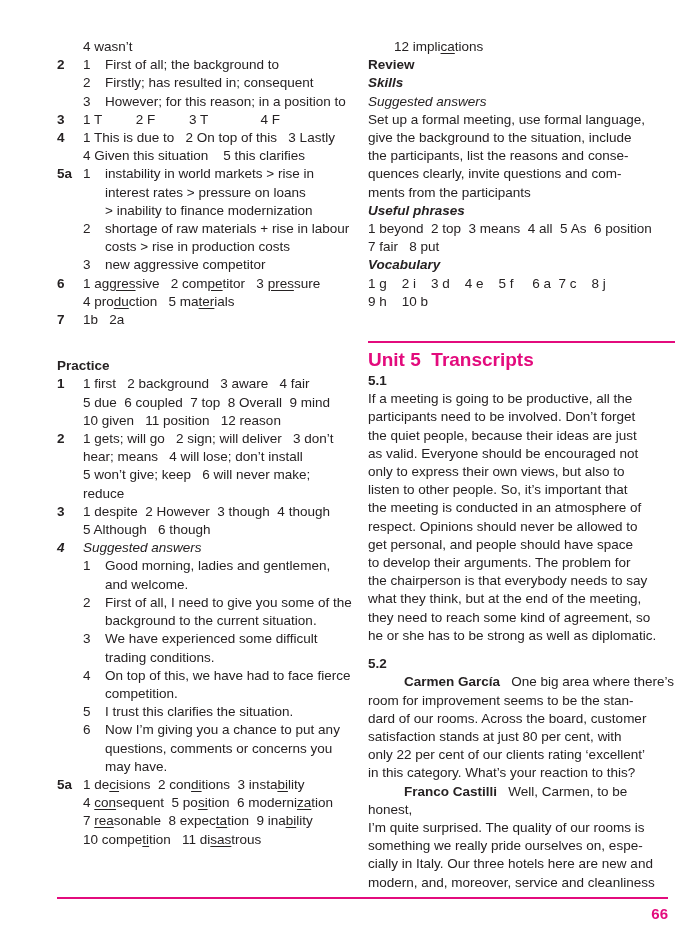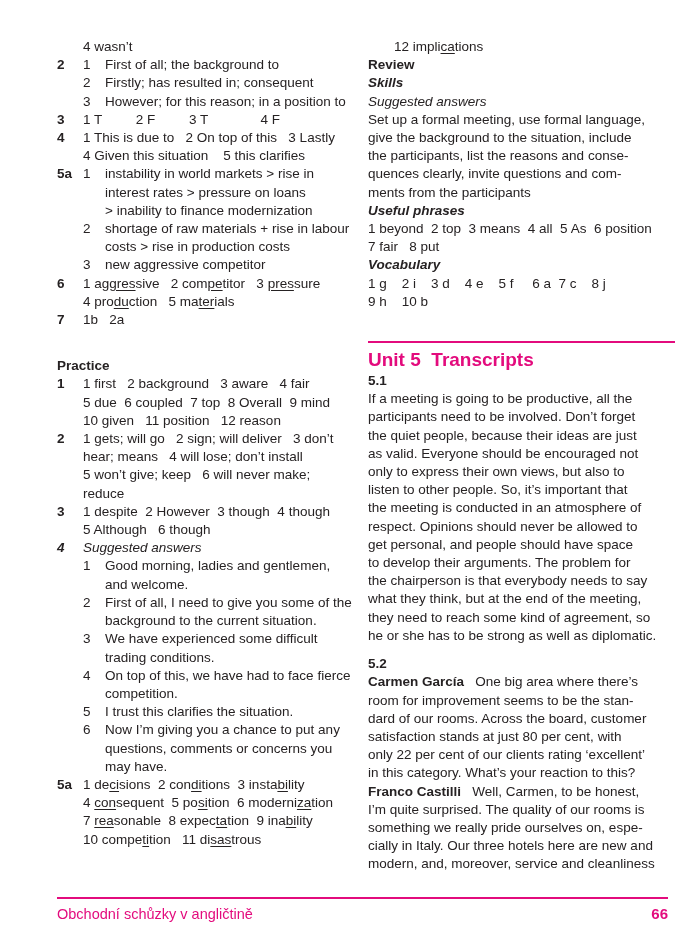--- a/index.html
+++ b/index.html
@@ -10,28 +10,27 @@
   .col-right{left:368px;width:307px;}
   .row{position:relative;min-height:18.2px;}
   .num{position:absolute;left:0;font-weight:bold;}
   .sub{position:absolute;left:26px;}
   .bold{font-weight:bold;}
   .italic{font-style:italic;}
   .bolditalic{font-weight:bold;font-style:italic;}
   .unit{color:var(--pink);font-weight:bold;font-size:19px;line-height:24px;}
   .rule{border-top:2.5px solid var(--pink);height:0;margin-top:30px;margin-bottom:5px;}
   u{text-underline-offset:2px;}
-  strong{font-weight:bold;}
+  strong{font-weight:bold;margin-left:36px;}
   .footer-line{position:absolute;left:57px;width:611px;top:897px;border-top:2px solid var(--pink);}
   .footer-title{position:absolute;left:57px;top:906px;font-size:14.5px;color:var(--pink);}
   .footer-page{position:absolute;right:32px;top:905px;font-size:15px;font-weight:bold;color:var(--pink);}
 </style>
 </head>
 <body>
 
 <div class="page">
   <div class="col col-left" id="col-left"><div class="row" style="padding-left: 26px;"><span class="txt">4 wasn’t</span></div><div class="row" style="padding-left: 48px;"><span class="num">2</span><span class="sub">1</span><span class="txt">First of all; the background to</span></div><div class="row" style="padding-left: 48px;"><span class="sub">2</span><span class="txt">Firstly; has resulted in; consequent</span></div><div class="row" style="padding-left: 48px;"><span class="sub">3</span><span class="txt">However; for this reason; in a position to</span></div><div class="row" style="padding-left: 26px;"><span class="num">3</span><span class="txt">1 T         2 F         3 T              4 F</span></div><div class="row" style="padding-left: 26px;"><span class="num">4</span><span class="txt">1 This is due to   2 On top of this   3 Lastly</span></div><div class="row" style="padding-left: 26px;"><span class="txt">4 Given this situation    5 this clarifies</span></div><div class="row" style="padding-left: 48px;"><span class="num">5a</span><span class="sub">1</span><span class="txt">instability in world markets &gt; rise in</span></div><div class="row" style="padding-left: 48px;"><span class="txt">interest rates &gt; pressure on loans</span></div><div class="row" style="padding-left: 48px;"><span class="txt">&gt; inability to finance modernization</span></div><div class="row" style="padding-left: 48px;"><span class="sub">2</span><span class="txt">shortage of raw materials + rise in labour</span></div><div class="row" style="padding-left: 48px;"><span class="txt">costs &gt; rise in production costs</span></div><div class="row" style="padding-left: 48px;"><span class="sub">3</span><span class="txt">new aggressive competitor</span></div><div class="row" style="padding-left: 26px;"><span class="num">6</span><span class="txt">1 ag<u>gres</u>sive   2 com<u>pe</u>titor   3 <u>pres</u>sure</span></div><div class="row" style="padding-left: 26px;"><span class="txt">4 pro<u>du</u>ction   5 ma<u>ter</u>ials</span></div><div class="row" style="padding-left: 26px;"><span class="num">7</span><span class="txt">1b   2a</span></div><div class="row bold" style="padding-left: 0px; margin-top: 28px;"><span class="txt">Practice</span></div><div class="row" style="padding-left: 26px;"><span class="num">1</span><span class="txt">1 first   2 background   3 aware   4 fair</span></div><div class="row" style="padding-left: 26px;"><span class="txt">5 due  6 coupled  7 top  8 Overall  9 mind</span></div><div class="row" style="padding-left: 26px;"><span class="txt">10 given   11 position   12 reason</span></div><div class="row" style="padding-left: 26px;"><span class="num">2</span><span class="txt">1 gets; will go   2 sign; will deliver   3 don’t</span></div><div class="row" style="padding-left: 26px;"><span class="txt">hear; means   4 will lose; don’t install</span></div><div class="row" style="padding-left: 26px;"><span class="txt">5 won’t give; keep   6 will never make;</span></div><div class="row" style="padding-left: 26px;"><span class="txt">reduce</span></div><div class="row" style="padding-left: 26px;"><span class="num">3</span><span class="txt">1 despite  2 However  3 though  4 though</span></div><div class="row" style="padding-left: 26px;"><span class="txt">5 Although   6 though</span></div><div class="row italic" style="padding-left: 26px;"><span class="num">4</span><span class="txt">Suggested answers</span></div><div class="row" style="padding-left: 48px;"><span class="sub">1</span><span class="txt">Good morning, ladies and gentlemen,</span></div><div class="row" style="padding-left: 48px;"><span class="txt">and welcome.</span></div><div class="row" style="padding-left: 48px;"><span class="sub">2</span><span class="txt">First of all, I need to give you some of the</span></div><div class="row" style="padding-left: 48px;"><span class="txt">background to the current situation.</span></div><div class="row" style="padding-left: 48px;"><span class="sub">3</span><span class="txt">We have experienced some difficult</span></div><div class="row" style="padding-left: 48px;"><span class="txt">trading conditions.</span></div><div class="row" style="padding-left: 48px;"><span class="sub">4</span><span class="txt">On top of this, we have had to face fierce</span></div><div class="row" style="padding-left: 48px;"><span class="txt">competition.</span></div><div class="row" style="padding-left: 48px;"><span class="sub">5</span><span class="txt">I trust this clarifies the situation.</span></div><div class="row" style="padding-left: 48px;"><span class="sub">6</span><span class="txt">Now I’m giving you a chance to put any</span></div><div class="row" style="padding-left: 48px;"><span class="txt">questions, comments or concerns you</span></div><div class="row" style="padding-left: 48px;"><span class="txt">may have.</span></div><div class="row" style="padding-left: 26px;"><span class="num">5a</span><span class="txt">1 de<u>ci</u>sions  2 con<u>di</u>tions  3 insta<u>bi</u>lity</span></div><div class="row" style="padding-left: 26px;"><span class="txt">4 <u>con</u>sequent  5 po<u>si</u>tion  6 moderni<u>za</u>tion</span></div><div class="row" style="padding-left: 26px;"><span class="txt">7 <u>rea</u>sonable  8 expec<u>ta</u>tion  9 ina<u>bi</u>lity</span></div><div class="row" style="padding-left: 26px;"><span class="txt">10 compe<u>ti</u>tion   11 di<u>sas</u>trous</span></div></div>
   <div class="col col-right" id="col-right"><div class="row" style="padding-left: 26px;"><span class="txt">12 impli<u>ca</u>tions</span></div><div class="row bold" style="padding-left: 0px;"><span class="txt">Review</span></div><div class="row bolditalic" style="padding-left: 0px;"><span class="txt">Skills</span></div><div class="row italic" style="padding-left: 0px;"><span class="txt">Suggested answers</span></div><div class="row" style="padding-left: 0px;"><span class="txt">Set up a formal meeting, use formal language,</span></div><div class="row" style="padding-left: 0px;"><span class="txt">give the background to the situation, include</span></div><div class="row" style="padding-left: 0px;"><span class="txt">the participants, list the reasons and conse-</span></div><div class="row" style="padding-left: 0px;"><span class="txt">quences clearly, invite questions and com-</span></div><div class="row" style="padding-left: 0px;"><span class="txt">ments from the participants</span></div><div class="row bolditalic" style="padding-left: 0px;"><span class="txt">Useful phrases</span></div><div class="row" style="padding-left: 0px;"><span class="txt">1 beyond  2 top  3 means  4 all  5 As  6 position</span></div><div class="row" style="padding-left: 0px;"><span class="txt">7 fair   8 put</span></div><div class="row bolditalic" style="padding-left: 0px;"><span class="txt">Vocabulary</span></div><div class="row" style="padding-left: 0px;"><span class="txt">1 g    2 i    3 d    4 e    5 f     6 a  7 c    8 j</span></div><div class="row" style="padding-left: 0px;"><span class="txt">9 h    10 b</span></div><div class="rule"></div><div class="row unit" style="padding-left: 0px;"><span class="txt">Unit 5  Transcripts</span></div><div class="row bold" style="padding-left: 0px;"><span class="txt">5.1</span></div><div class="row" style="padding-left: 0px;"><span class="txt">If a meeting is going to be productive, all the</span></div><div class="row" style="padding-left: 0px;"><span class="txt">participants need to be involved. Don’t forget</span></div><div class="row" style="padding-left: 0px;"><span class="txt">the quiet people, because their ideas are just</span></div><div class="row" style="padding-left: 0px;"><span class="txt">as valid. Everyone should be encouraged not</span></div><div class="row" style="padding-left: 0px;"><span class="txt">only to express their own views, but also to</span></div><div class="row" style="padding-left: 0px;"><span class="txt">listen to other people. So, it’s important that</span></div><div class="row" style="padding-left: 0px;"><span class="txt">the meeting is conducted in an atmosphere of</span></div><div class="row" style="padding-left: 0px;"><span class="txt">respect. Opinions should never be allowed to</span></div><div class="row" style="padding-left: 0px;"><span class="txt">get personal, and people should have space</span></div><div class="row" style="padding-left: 0px;"><span class="txt">to develop their arguments. The problem for</span></div><div class="row" style="padding-left: 0px;"><span class="txt">the chairperson is that everybody needs to say</span></div><div class="row" style="padding-left: 0px;"><span class="txt">what they think, but at the end of the meeting,</span></div><div class="row" style="padding-left: 0px;"><span class="txt">they need to reach some kind of agreement, so</span></div><div class="row" style="padding-left: 0px;"><span class="txt">he or she has to be strong as well as diplomatic.</span></div><div class="row bold" style="padding-left: 0px; margin-top: 10px;"><span class="txt">5.2</span></div><div class="row" style="padding-left: 0px;"><span class="txt"><strong>Carmen García</strong>   One big area where there’s</span></div><div class="row" style="padding-left: 0px;"><span class="txt">room for improvement seems to be the stan-</span></div><div class="row" style="padding-left: 0px;"><span class="txt">dard of our rooms. Across the board, customer</span></div><div class="row" style="padding-left: 0px;"><span class="txt">satisfaction stands at just 80 per cent, with</span></div><div class="row" style="padding-left: 0px;"><span class="txt">only 22 per cent of our clients rating ‘excellent’</span></div><div class="row" style="padding-left: 0px;"><span class="txt">in this category. What’s your reaction to this?</span></div><div class="row" style="padding-left: 0px;"><span class="txt"><strong>Franco Castilli</strong>   Well, Carmen, to be honest,</span></div><div class="row" style="padding-left: 0px;"><span class="txt">I’m quite surprised. The quality of our rooms is</span></div><div class="row" style="padding-left: 0px;"><span class="txt">something we really pride ourselves on, espe-</span></div><div class="row" style="padding-left: 0px;"><span class="txt">cially in Italy. Our three hotels here are new and</span></div><div class="row" style="padding-left: 0px;"><span class="txt">modern, and, moreover, service and cleanliness</span></div></div>
 
   <div class="footer-line"></div>
-  <div class="footer-title">Obchodní schůzky v angličtině</div>
   <div class="footer-page">66</div>
 </div>
 
 </body></html>

